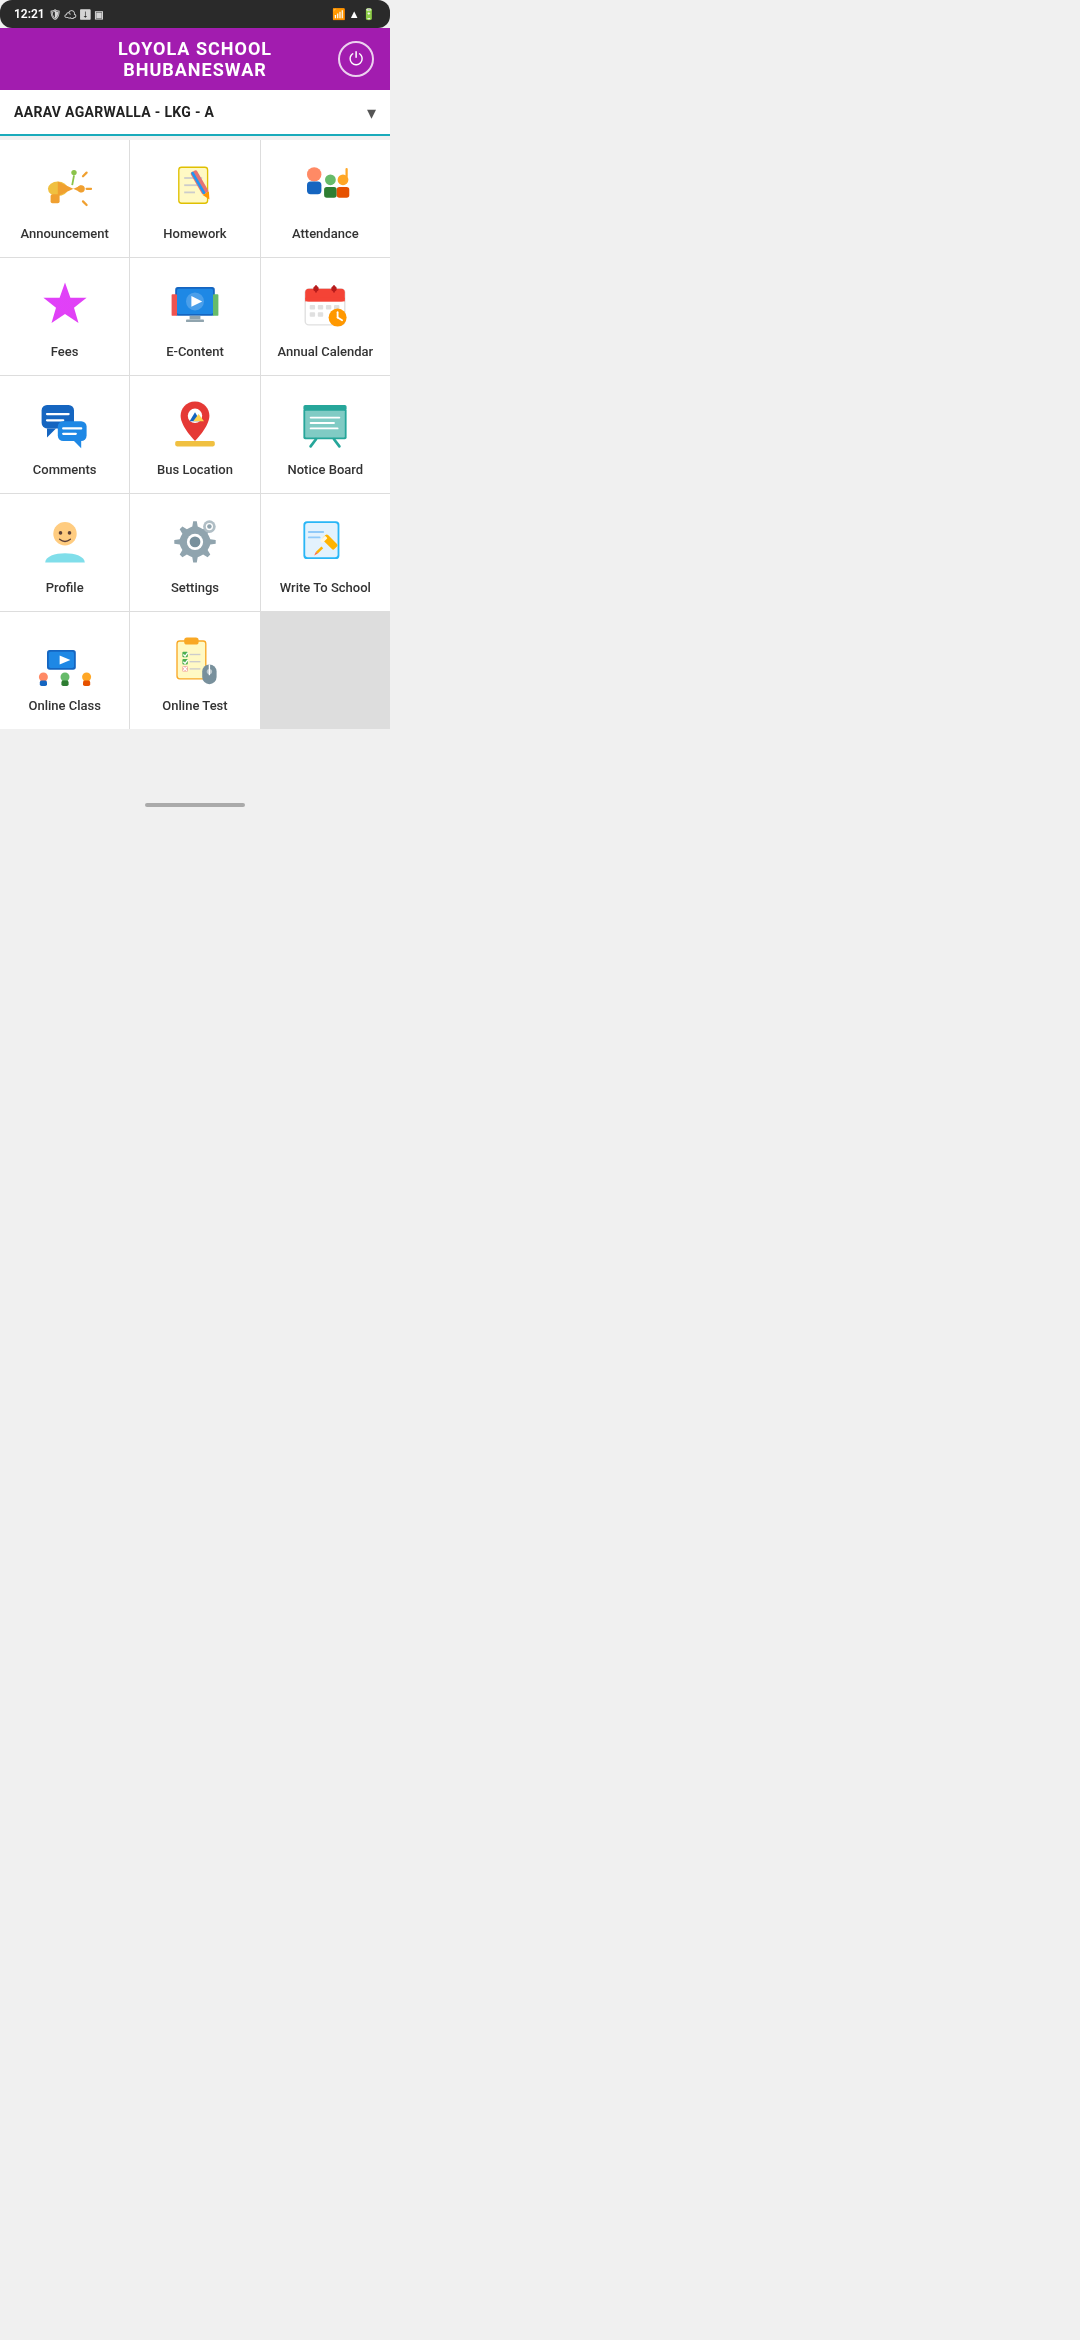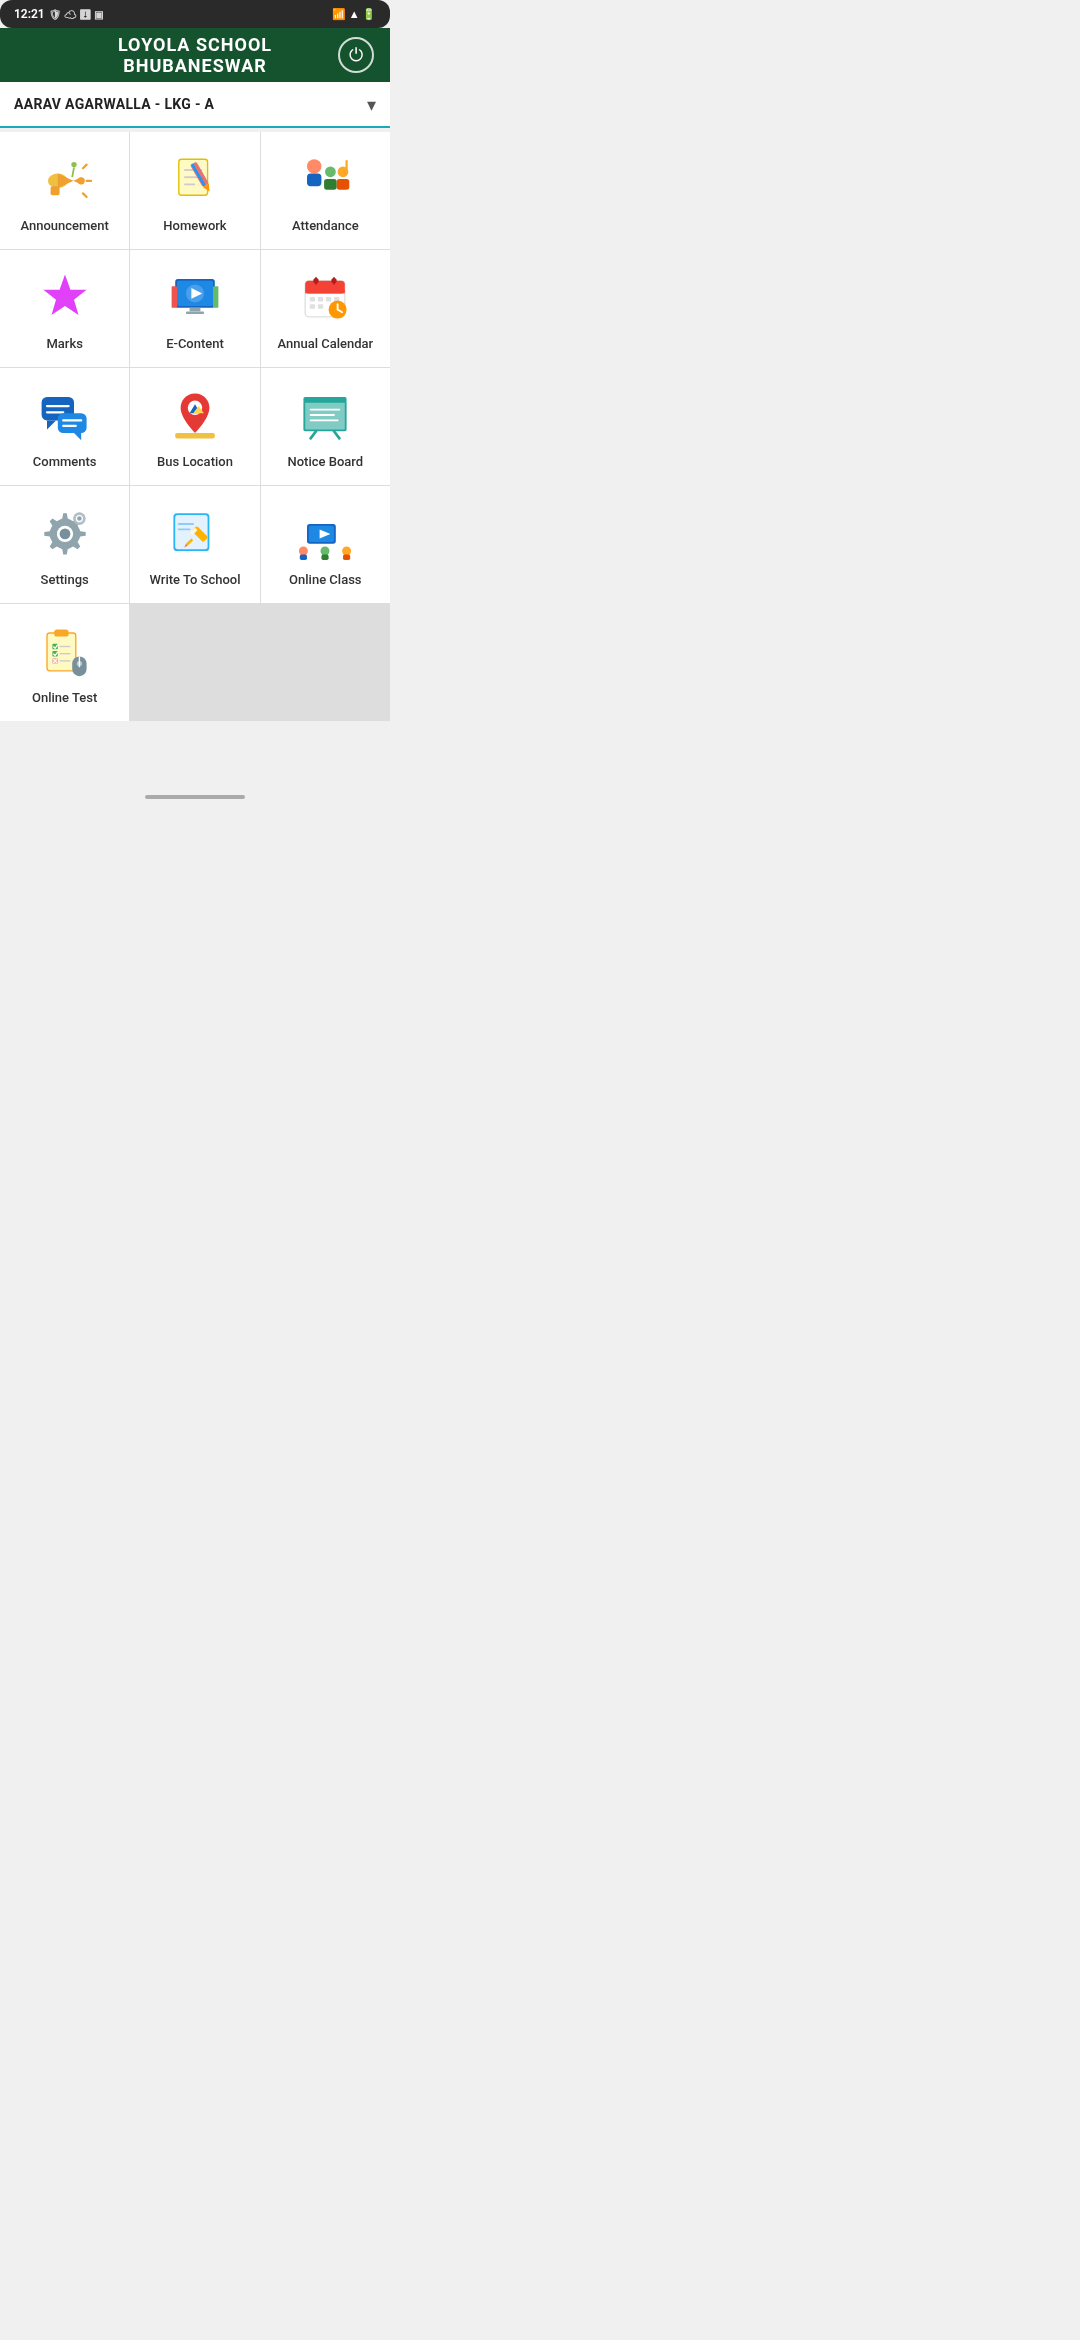--- a/index.html
+++ b/index.html
@@ -23,22 +23,22 @@
       color: white;
       font-size: 12px;
       font-weight: 600;
       border-radius: 12px;
     }
     .status-left { display: flex; align-items: center; gap: 4px; }
     .status-right { display: flex; align-items: center; gap: 4px; }
 
     
     .header {
-      background: #14532d;
-      height: 54px;
+      background: #a21caf;
+      height: 62px;
       display: flex;
       align-items: center;
       justify-content: space-between;
       padding: 0 16px;
     }
     .header-title {
       color: white;
       font-size: 18px;
       font-weight: 700;
       letter-spacing: 1px;
@@ -220,21 +220,21 @@
         <polygon points="30,5 36,22 54,22 40,33 45,50 30,40 15,50 20,33 6,22 24,22" fill="url(#starGrad)"></polygon>
         <defs>
           <linearGradient id="starGrad" x1="0" y1="0" x2="60" y2="60">
             <stop offset="0%" stop-color="#e040fb"></stop>
             <stop offset="50%" stop-color="#ff5722"></stop>
             <stop offset="100%" stop-color="#ffb300"></stop>
           </linearGradient>
         </defs>
       </svg>
     </div>
-    <span class="item-label">Marks</span>
+    <span class="item-label">Fees</span>
   </div>
 
   <div class="grid-item">
     <div class="icon-area">
       <svg class="icon-svg" viewBox="0 0 60 60" fill="none">
 
         <rect x="8" y="10" width="44" height="32" rx="3" fill="#1565c0"></rect>
         <rect x="10" y="12" width="40" height="28" rx="2" fill="#1e88e5"></rect>
 
         <circle cx="30" cy="26" r="10" fill="rgba(255,255,255,0.2)"></circle>
@@ -322,20 +322,33 @@
         <rect x="6" y="10" width="48" height="6" rx="2" fill="#26a69a"></rect>
 
         <line x1="14" y1="24" x2="46" y2="24" stroke="white" stroke-width="2" stroke-linecap="round"></line>
         <line x1="14" y1="30" x2="40" y2="30" stroke="white" stroke-width="2" stroke-linecap="round"></line>
         <line x1="14" y1="36" x2="44" y2="36" stroke="white" stroke-width="2" stroke-linecap="round"></line>
       </svg>
     </div>
     <span class="item-label">Notice Board</span>
   </div>
 
+  <div class="grid-item">
+    <div class="icon-area">
+      <svg class="icon-svg" viewBox="0 0 60 60" fill="none">
+        <circle cx="30" cy="22" r="13" fill="#ffcc80"></circle>
+        <path d="M8 54 C8 40 52 40 52 54" fill="#80deea"></path>
+
+        <circle cx="25" cy="21" r="2" fill="#5d4037"></circle>
+        <circle cx="35" cy="21" r="2" fill="#5d4037"></circle>
+        <path d="M24 28 Q30 33 36 28" stroke="#5d4037" stroke-width="1.5" fill="none" stroke-linecap="round"></path>
+      </svg>
+    </div>
+    <span class="item-label">Profile</span>
+  </div>
 
   <div class="grid-item">
     <div class="icon-area">
       <svg class="icon-svg" viewBox="0 0 60 60" fill="none">
 
         <path d="M28 8 L32 8 L33 14 Q36 15 39 17 L44 14 L47 17 L44 22 Q46 25 47 28 L53 29 L53 33 L47 34 Q46 37 44 40 L47 45 L44 48 L39 45 Q36 47 33 48 L32 54 L28 54 L27 48 Q24 47 21 45 L16 48 L13 45 L16 40 Q14 37 13 34 L7 33 L7 29 L13 28 Q14 25 16 22 L13 17 L16 14 L21 17 Q24 15 27 14 Z" fill="#90a4ae"></path>
         <circle cx="30" cy="31" r="9" fill="white"></circle>
         <circle cx="30" cy="31" r="6" fill="#78909c"></circle>
 
         <circle cx="46" cy="14" r="7" fill="#b0bec5"></circle>

